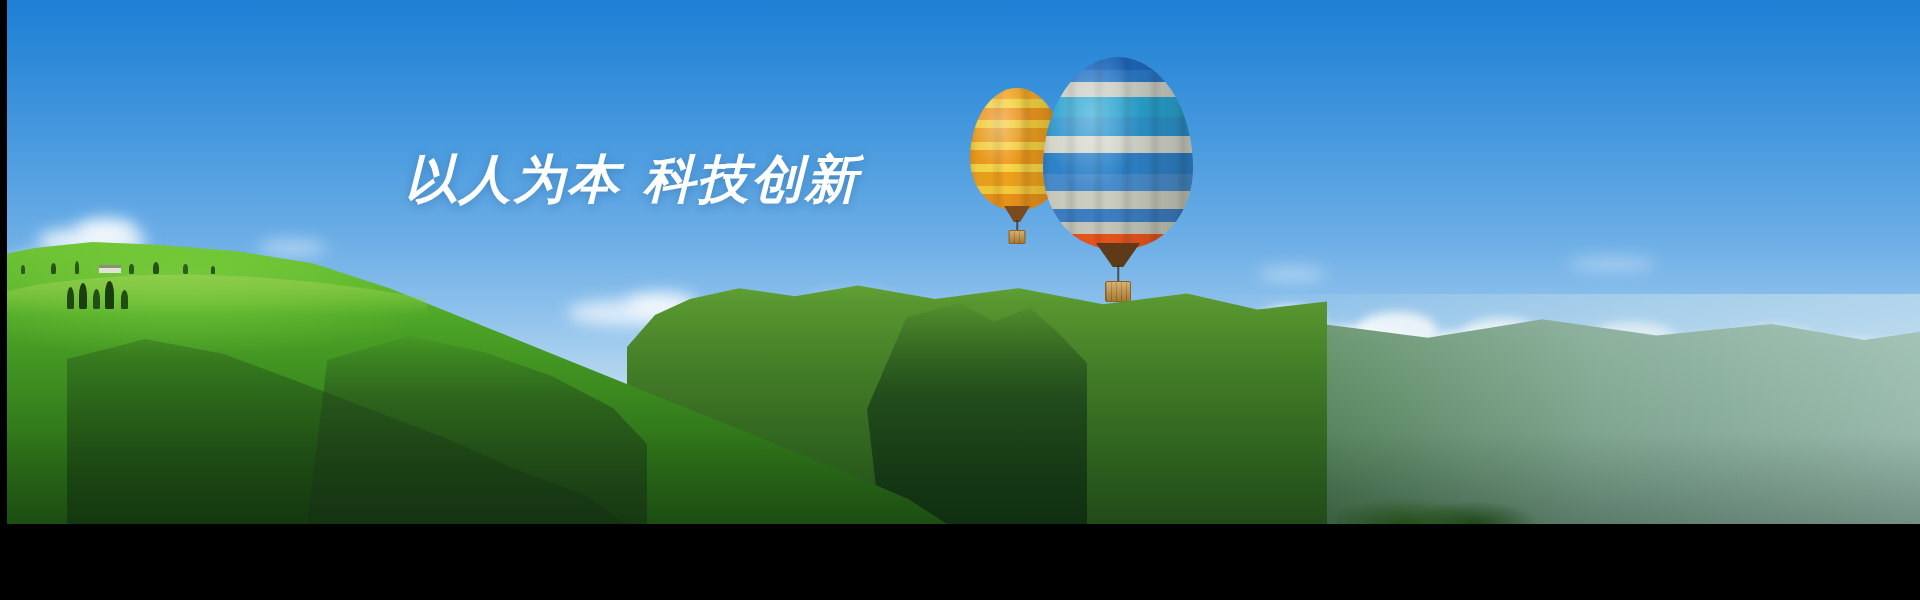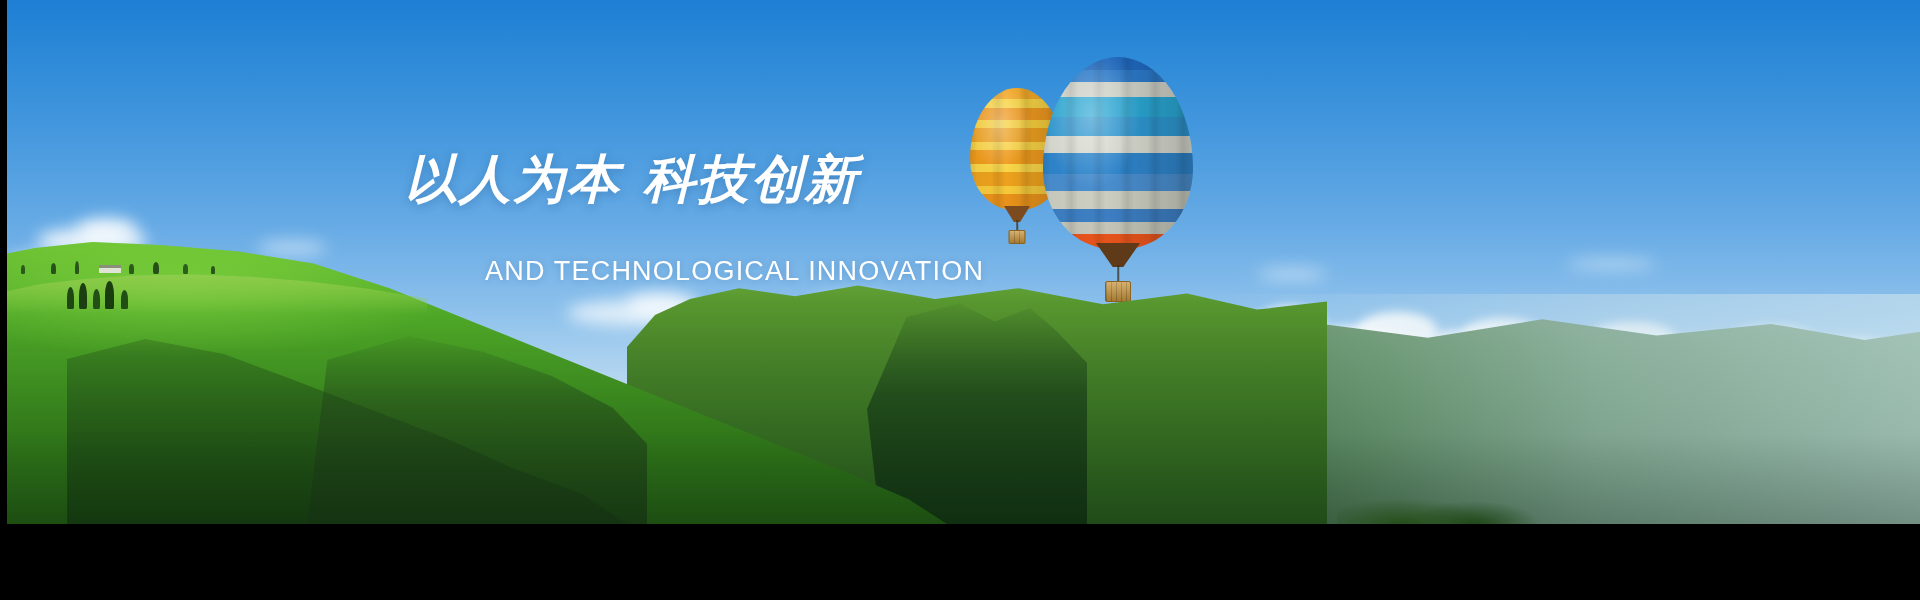--- a/index.html
+++ b/index.html
@@ -261,15 +261,14 @@
                     radial-gradient(ellipse 40% 90% at 62% 100%, #25501a 0%, rgba(37,80,26,0) 75%);"></div>
 
     <div style="position:absolute; left:0; right:0; bottom:0; height:90px;
          background:linear-gradient(to bottom, rgba(10,35,12,0) 0%, rgba(10,35,12,.22) 100%);"></div>
   </div>
 
   <div class="headline">
     <span>以人为本</span><span class="gap"></span><span>科技创新</span>
   </div>
 
-  <div class="sub sub-2">AND TECHNOLOGICAL INNOVATION</div>
 
 </div>
 
 </body></html>

